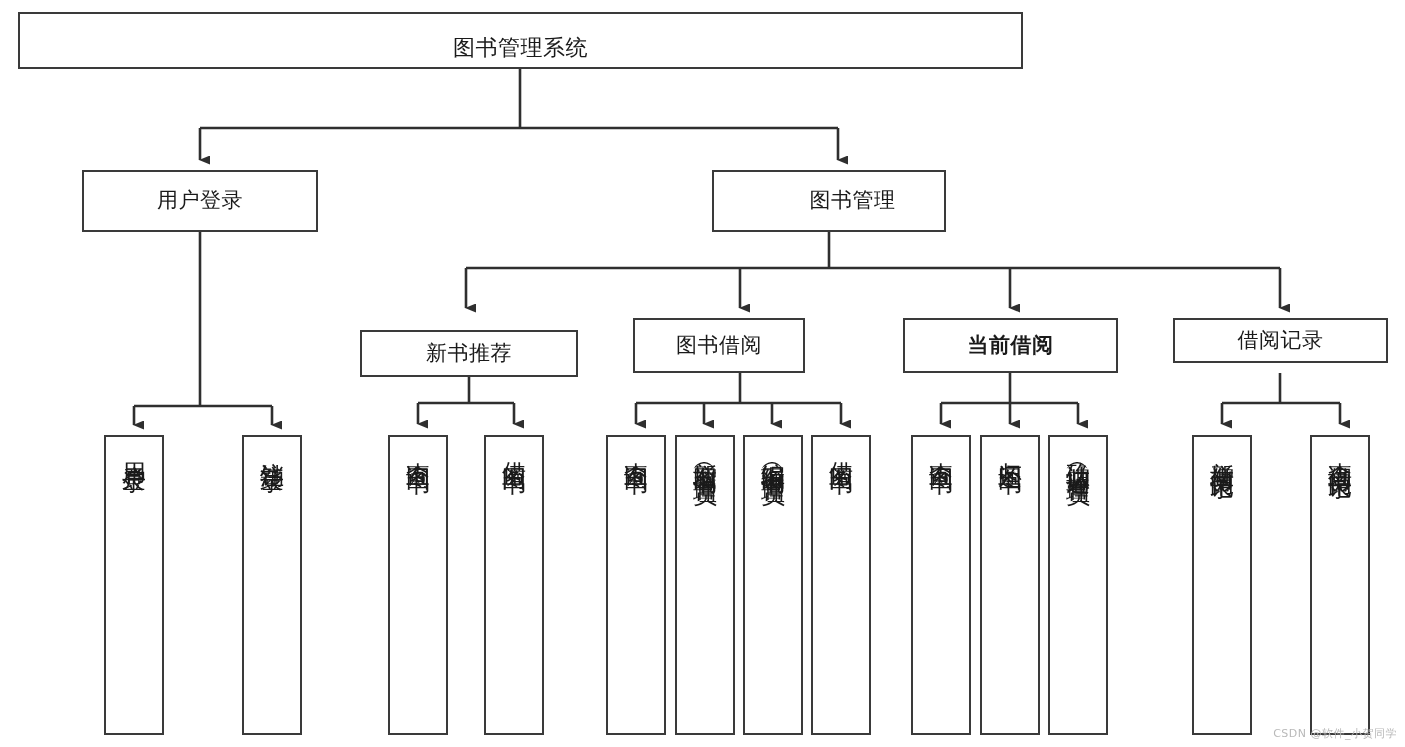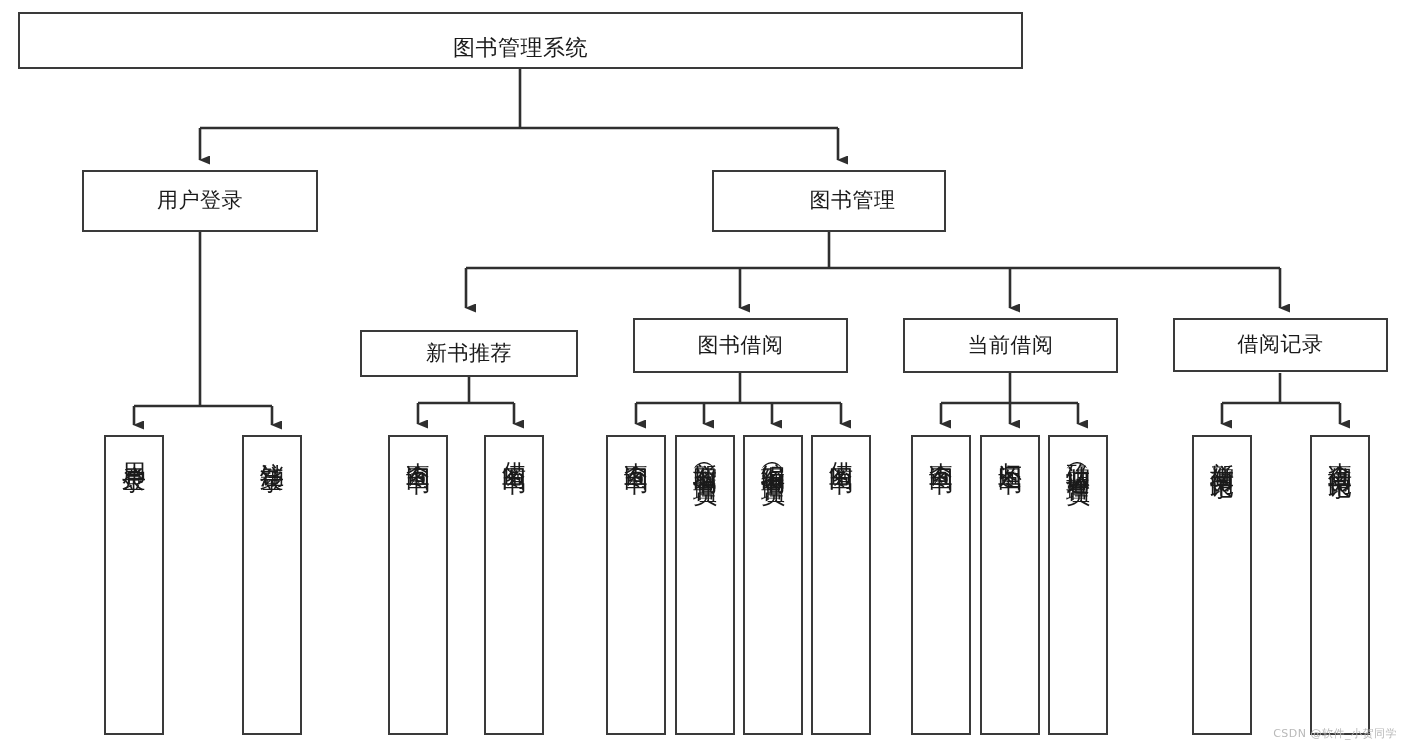--- a/index.html
+++ b/index.html
@@ -132,27 +132,27 @@
   <div class="node horiz" style="left:82px;top:170px;width:236px;height:62px;">
     <span class="label">用户登录</span>
   </div>
   <div class="node horiz" style="left:712px;top:170px;width:234px;height:62px;padding-left:47px;">
     <span class="label">图书管理</span>
   </div>
 
   <div class="node horiz" style="left:360px;top:330px;width:218px;height:47px;">
     <span class="label">新书推荐</span>
   </div>
-  <div class="node horiz" style="left:633px;top:318px;width:215px;height:55px;">
+  <div class="node horiz" style="left:633px;top:318px;width:172px;height:55px;">
     <span class="label">图书借阅</span>
   </div>
-  <div class="node horiz" style="left:903px;top:318px;width:215px;height:55px;">
+  <div class="node horiz" style="left:903px;top:318px;width:215px;height:55px;font-weight:bold;">
     <span class="label">当前借阅</span>
   </div>
-  <div class="node horiz" style="left:1173px;top:318px;width:215px;height:54px;">
+  <div class="node horiz" style="left:1173px;top:318px;width:215px;height:45px;">
     <span class="label">借阅记录</span>
   </div>
 
   <div class="node vert" style="left:104px;top:435px;width:60px;height:300px;">
     <span class="label">用户登录</span>
   </div>
   <div class="node vert" style="left:242px;top:435px;width:60px;height:300px;">
     <span class="label">注销登录</span>
   </div>
 

